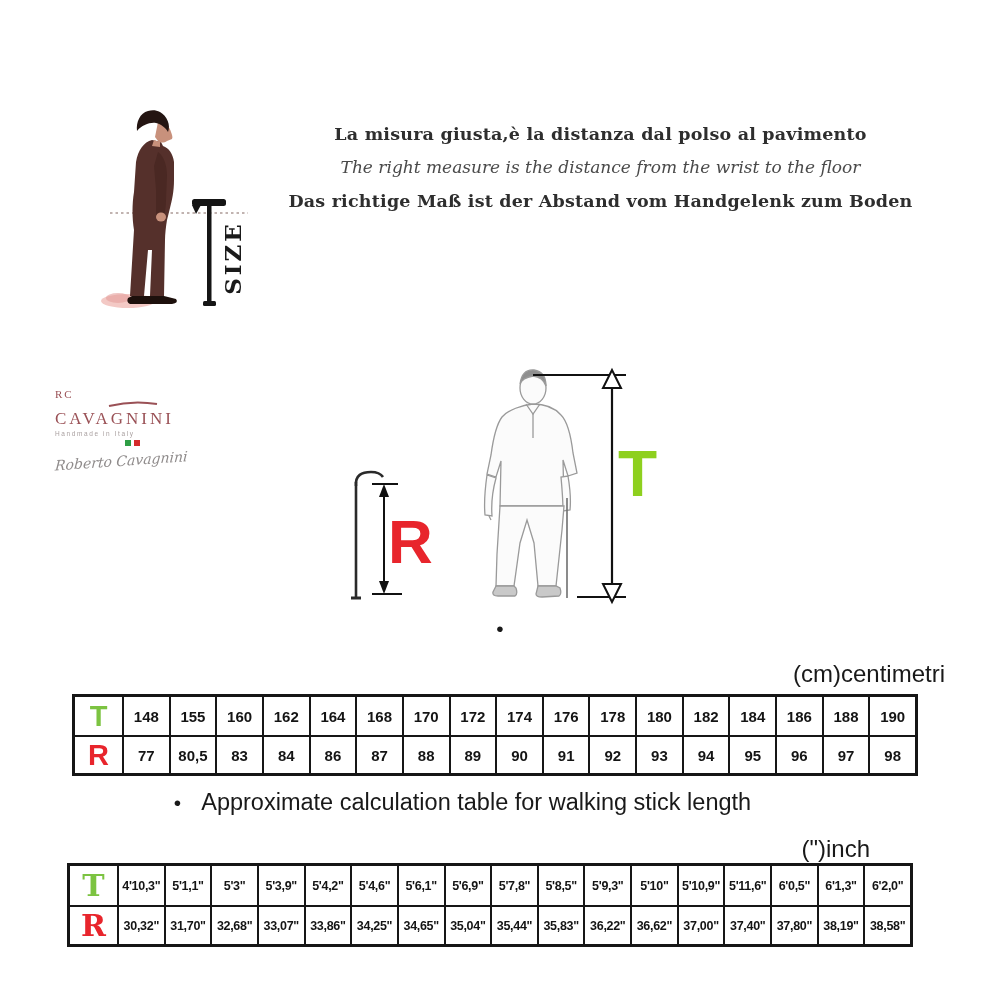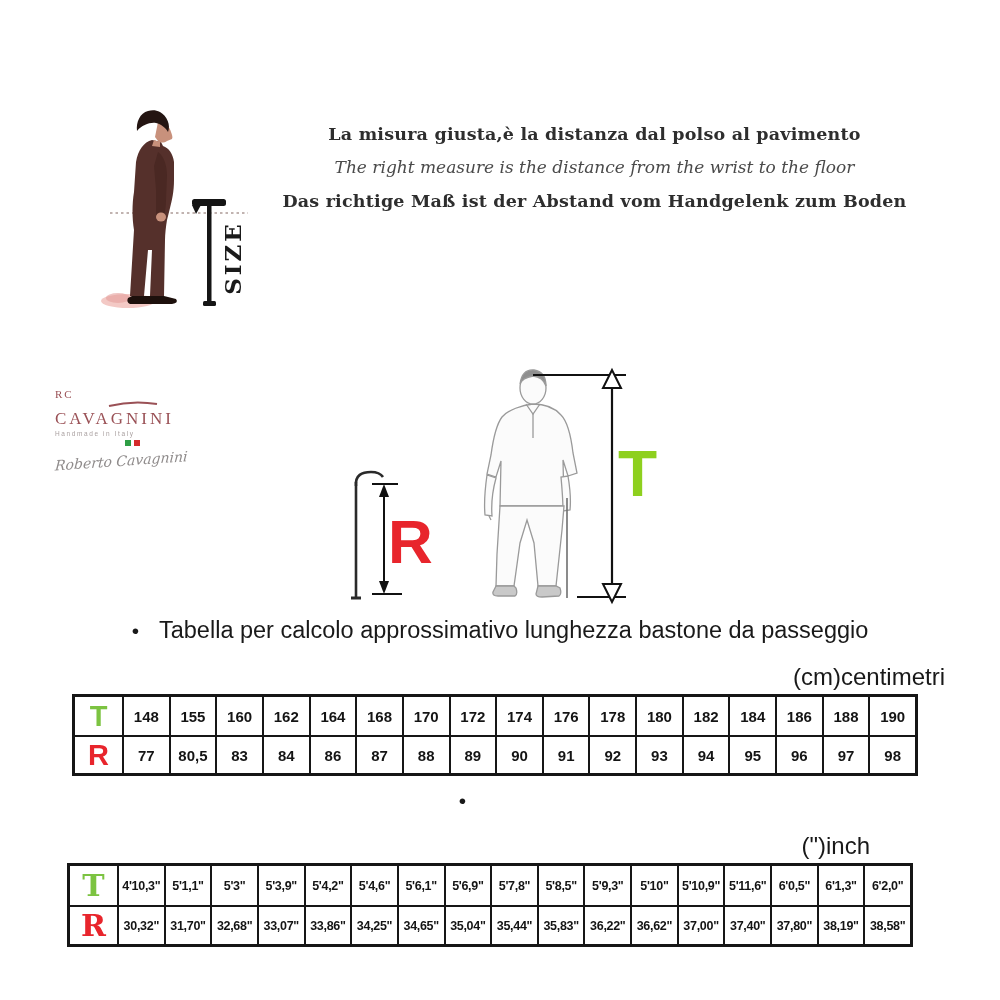--- a/index.html
+++ b/index.html
@@ -4,21 +4,21 @@
 <style>
   * { margin:0; padding:0; box-sizing:border-box; }
   html,body { background:#fff; }
   .page {
     position:relative; width:1000px; height:1000px; background:#fff;
     font-family:"Liberation Sans", sans-serif; color:#1f1f1f; overflow:hidden;
   }
   
   .top-figure { position:absolute; left:92px; top:100px; width:170px; height:225px; }
   
-  .intro { position:absolute; left:262px; top:118px; width:665px; text-align:center; }
+  .intro { position:absolute; left:268px; top:118px; width:665px; text-align:center; }
   .intro .line { height:33.4px; line-height:33.4px; white-space:nowrap; }
   .intro .b { font-family:"DejaVu Serif", serif; font-weight:bold; font-size:17.5px; color:#2e2e2e; letter-spacing:0.2px; }
   .intro .i { font-family:"DejaVu Serif", serif; font-style:italic; font-size:17px; color:#4a4a4a; }
   
   .logo { position:absolute; left:55px; top:388px; width:155px; text-align:left; }
   .logo .rc { font-family:"Liberation Serif", serif; font-size:11px; letter-spacing:2px; color:var(--maroon); }
   .logo .swoosh { display:block; margin:0 auto; }
   .logo .name { font-family:"Liberation Serif", serif; font-size:17px; letter-spacing:3px; color:var(--maroon); margin-top:1px; }
   .logo .tagline { font-size:6.5px; letter-spacing:1.6px; color:#a9a0a0; margin-top:1px; }
   .flag { margin-top:3px; display:flex; justify-content:center; gap:3px; }
@@ -144,35 +144,35 @@
         <polygon points="282,12 273,30 291,30" fill="#fff" stroke="#111" stroke-width="2"></polygon>
         <polygon points="282,244 273,226 291,226" fill="#fff" stroke="#111" stroke-width="2"></polygon>
       </g>
       <text x="288" y="138" font-family="Liberation Sans, sans-serif" font-weight="bold" font-size="64" fill="var(--green-diagram)">T</text>
     </svg>
   </div>
 
   <div class="section cm-section">
     <div class="bullet-row">
       <span class="dot">•</span>
-      <span>Tabella per calcolo approssimativo lunghezza bastone da passeggio</span>
     </div>
     <div class="unit">(cm)centimetri</div>
   </div>
 
   <div class="size-grid cm-grid">
     <div class="hdr t no-top">T</div>
     <div class="first-row" style="display:contents"><div class="cell">148</div><div class="cell">155</div><div class="cell">160</div><div class="cell">162</div><div class="cell">164</div><div class="cell">168</div><div class="cell">170</div><div class="cell">172</div><div class="cell">174</div><div class="cell">176</div><div class="cell">178</div><div class="cell">180</div><div class="cell">182</div><div class="cell">184</div><div class="cell">186</div><div class="cell">188</div><div class="cell">190</div></div>
     <div class="hdr r">R</div>
     <div style="display:contents"><div class="cell">77</div><div class="cell">80,5</div><div class="cell">83</div><div class="cell">84</div><div class="cell">86</div><div class="cell">87</div><div class="cell">88</div><div class="cell">89</div><div class="cell">90</div><div class="cell">91</div><div class="cell">92</div><div class="cell">93</div><div class="cell">94</div><div class="cell">95</div><div class="cell">96</div><div class="cell">97</div><div class="cell">98</div></div>
   </div>
 
   <div class="section inch-section">
     <div class="bullet-row">
       <span class="dot">•</span>
+      <span>Approximate calculation table for walking stick length</span>
     </div>
     <div class="unit">(")inch</div>
   </div>
 
   <div class="size-grid inch-grid">
     <div class="hdr t no-top">T</div>
     <div class="first-row" style="display:contents"><div class="cell">4'10,3"</div><div class="cell">5'1,1"</div><div class="cell">5'3"</div><div class="cell">5'3,9"</div><div class="cell">5'4,2"</div><div class="cell">5'4,6"</div><div class="cell">5'6,1"</div><div class="cell">5'6,9"</div><div class="cell">5'7,8"</div><div class="cell">5'8,5"</div><div class="cell">5'9,3"</div><div class="cell">5'10"</div><div class="cell">5'10,9"</div><div class="cell">5'11,6"</div><div class="cell">6'0,5"</div><div class="cell">6'1,3"</div><div class="cell">6'2,0"</div></div>
     <div class="hdr r">R</div>
     <div style="display:contents"><div class="cell">30,32"</div><div class="cell">31,70"</div><div class="cell">32,68"</div><div class="cell">33,07"</div><div class="cell">33,86"</div><div class="cell">34,25"</div><div class="cell">34,65"</div><div class="cell">35,04"</div><div class="cell">35,44"</div><div class="cell">35,83"</div><div class="cell">36,22"</div><div class="cell">36,62"</div><div class="cell">37,00"</div><div class="cell">37,40"</div><div class="cell">37,80"</div><div class="cell">38,19"</div><div class="cell">38,58"</div></div>
   </div>

